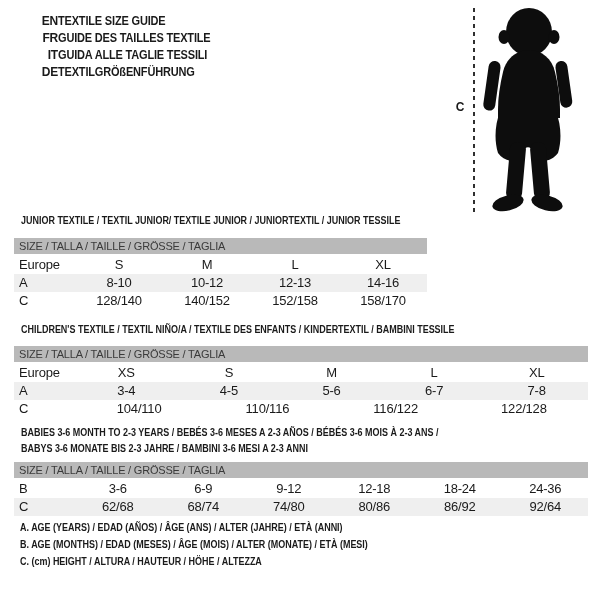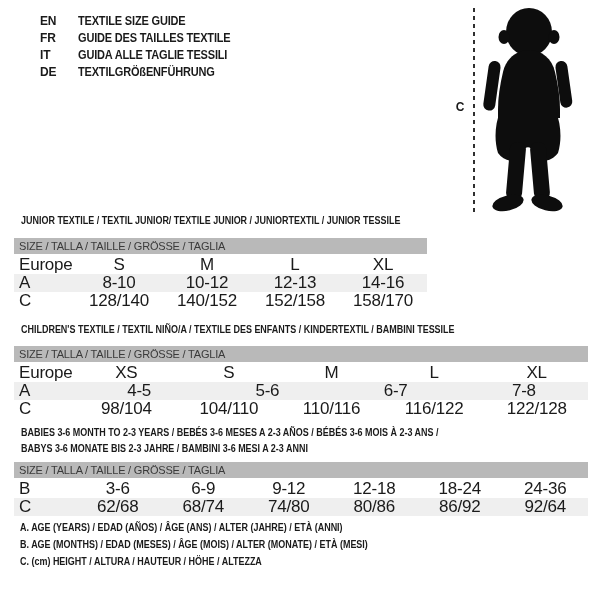--- a/index.html
+++ b/index.html
@@ -3,21 +3,21 @@
 <meta charset="utf-8">
 <style>
   html,body { margin:0; padding:0; background:#fff; }
   .page {
     position:relative; width:600px; height:600px; background:#ffffff;
     font-family:"Liberation Sans", sans-serif; color:var(--text,#1a1a1a);
     overflow:hidden;
   }
 
   
-  .lang-block { position:absolute; left:40px; top:13px; }
+  .lang-block { position:absolute; left:20px; top:13px;text-align:right; }
   .lang-row { display:flex; height:17px; line-height:17px; }
   .lang-code { width:38px; font-weight:bold; font-size:12px; letter-spacing:-0.2px; }
   .lang-label { font-weight:bold; font-size:12.5px; letter-spacing:-0.2px;
     transform:scaleX(0.88); transform-origin:0 50%; white-space:nowrap; }
 
   
   .measure-line { position:absolute; left:473px; top:8px; width:2px; height:205px;
     background:repeating-linear-gradient(to bottom, #2f2f2f 0 4px, transparent 4px 8px); }
   .height-label { position:absolute; left:452px; top:100px; width:16px; text-align:center;
     font-weight:bold; font-size:12px; }
@@ -31,21 +31,21 @@
   #t2-title { left:21px; top:321px; }
   #t3-title { left:21px; top:424px; }
 
   
   .tbl { position:absolute; left:14px; }
   #t1 { top:238px; width:413px; }
   #t2 { top:346px; width:574px; }
   #t3 { top:462px; width:574px; }
   .thead { height:16px; line-height:16px; background:var(--header-bar,#b9b9b9);
     color:#3a3a3a; font-size:11px; padding-left:5px; margin-bottom:2px; letter-spacing:-0.2px; }
-  .trow { display:flex; height:18px; line-height:18px; font-size:17px; letter-spacing:-0.2px; }
+  .trow { display:flex; height:18px; line-height:18px; font-size:13px; letter-spacing:-0.2px; }
   .trow.alt { background:var(--alt-row,#efefef); }
   .tlabel { width:56px; padding-left:5px; }
   .tcell { flex:1; text-align:center; }
 
   
   .notes { position:absolute; left:20px; top:519px; }
   .note-line { font-size:11.5px; font-weight:bold; line-height:17px;
     transform:scaleX(0.78); transform-origin:0 50%; white-space:nowrap; }
 </style>
 </head>
@@ -122,28 +122,28 @@
     <div class="trow">
       <div class="tlabel">Europe</div>
       <div class="tcell">XS</div>
       <div class="tcell">S</div>
       <div class="tcell">M</div>
       <div class="tcell">L</div>
       <div class="tcell">XL</div>
     </div>
     <div class="trow alt">
       <div class="tlabel">A</div>
+      <div class="tcell">3-4</div>
       <div class="tcell">4-5</div>
       <div class="tcell">5-6</div>
       <div class="tcell">6-7</div>
       <div class="tcell">7-8</div>
     </div>
     <div class="trow">
       <div class="tlabel">C</div>
-      <div class="tcell">98/104</div>
       <div class="tcell">104/110</div>
       <div class="tcell">110/116</div>
       <div class="tcell">116/122</div>
       <div class="tcell">122/128</div>
     </div>
   </div>
 
   <h3 class="tbl-title" id="t3-title">
     <span style="display:block">BABIES 3-6 MONTH TO 2-3 YEARS / BEBÉS 3-6 MESES A 2-3 AÑOS / BÉBÉS 3-6 MOIS À 2-3 ANS /</span>
     <span style="display:block">BABYS 3-6 MONATE BIS 2-3 JAHRE / BAMBINI 3-6 MESI A 2-3 ANNI</span>

